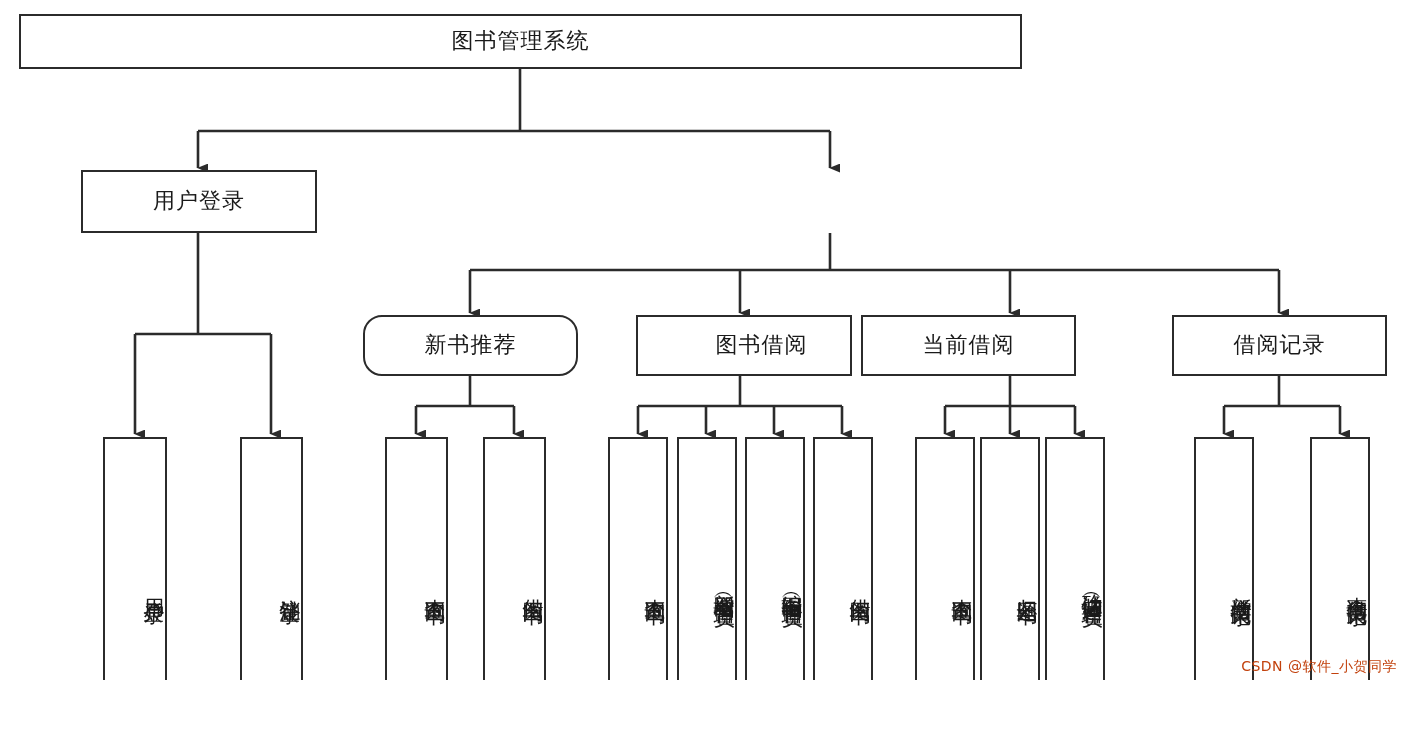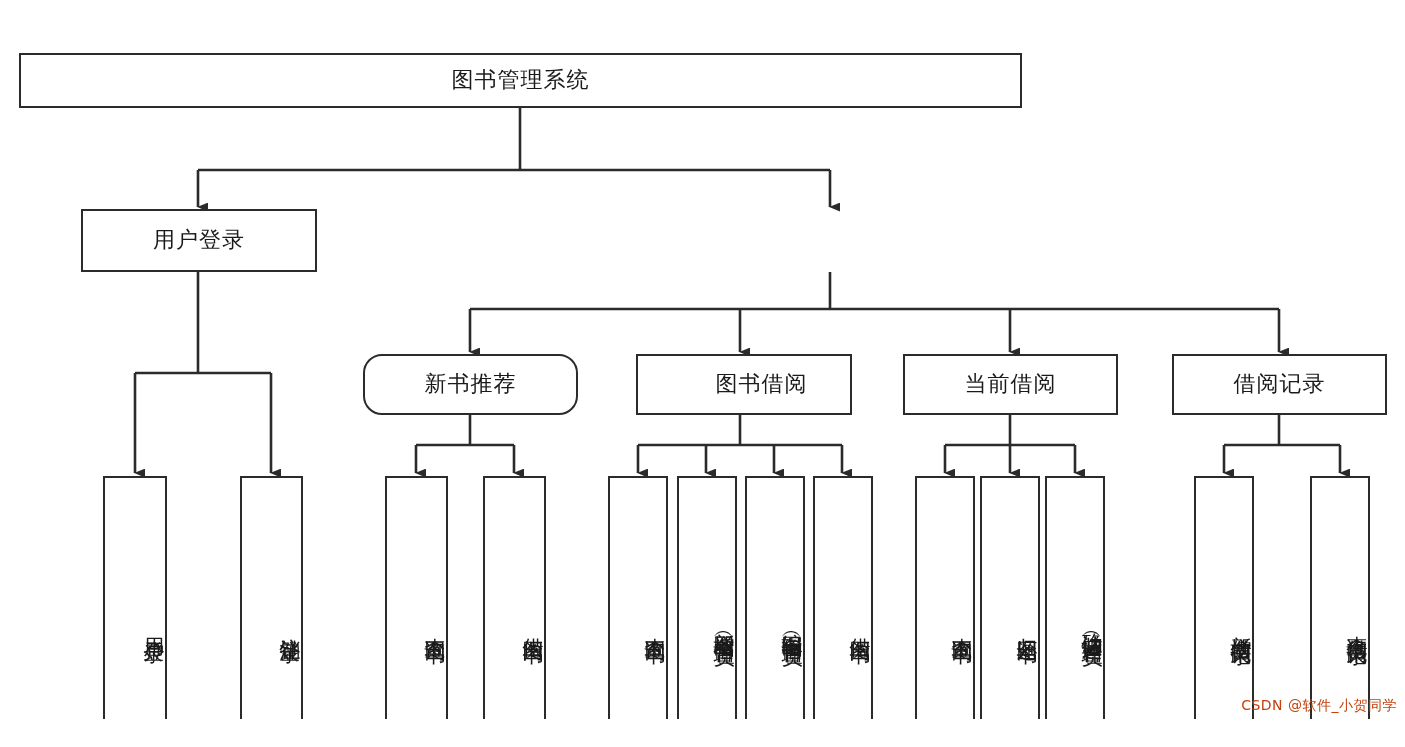--- a/index.html
+++ b/index.html
@@ -10,21 +10,20 @@
   }
   body {
     font-family: "DejaVu Sans", "Liberation Sans", sans-serif;
   }
   #diagram-root {
     position: relative;
     width: 1405px;
     height: 680px;
     background: #ffffff;
     overflow: hidden;
-    margin-top: 39px;
   }
   #diagram-svg {
     position: absolute;
     left: 0;
     top: 0;
     width: 1405px;
     height: 747px;
   }
   .node-box {
     position: absolute;
@@ -130,21 +129,21 @@
   <div class="node-box horiz" style="left:81px; top:170px; width:236px; height:63px;">
     <span class="node-label">用户登录</span>
   </div>
 
   <div class="node-box horiz" style="left:363px; top:315px; width:215px; height:61px;border-radius:19px;">
     <span class="node-label">新书推荐</span>
   </div>
   <div class="node-box horiz" style="left:636px; top:315px; width:216px; height:61px;padding-left:35px;">
     <span class="node-label">图书借阅</span>
   </div>
-  <div class="node-box horiz" style="left:903px; top:315px; width:215px; height:61px;">
+  <div class="node-box horiz" style="left:861px; top:315px; width:215px; height:61px;">
     <span class="node-label">当前借阅</span>
   </div>
   <div class="node-box horiz" style="left:1172px; top:315px; width:215px; height:61px;">
     <span class="node-label">借阅记录</span>
   </div>
 
   <div class="node-box vert" style="left:103px; top:437px; width:64px; height:298px;">
     <span class="node-label">用户登录</span>
   </div>
   <div class="node-box vert" style="left:240px; top:437px; width:63px; height:298px;">

